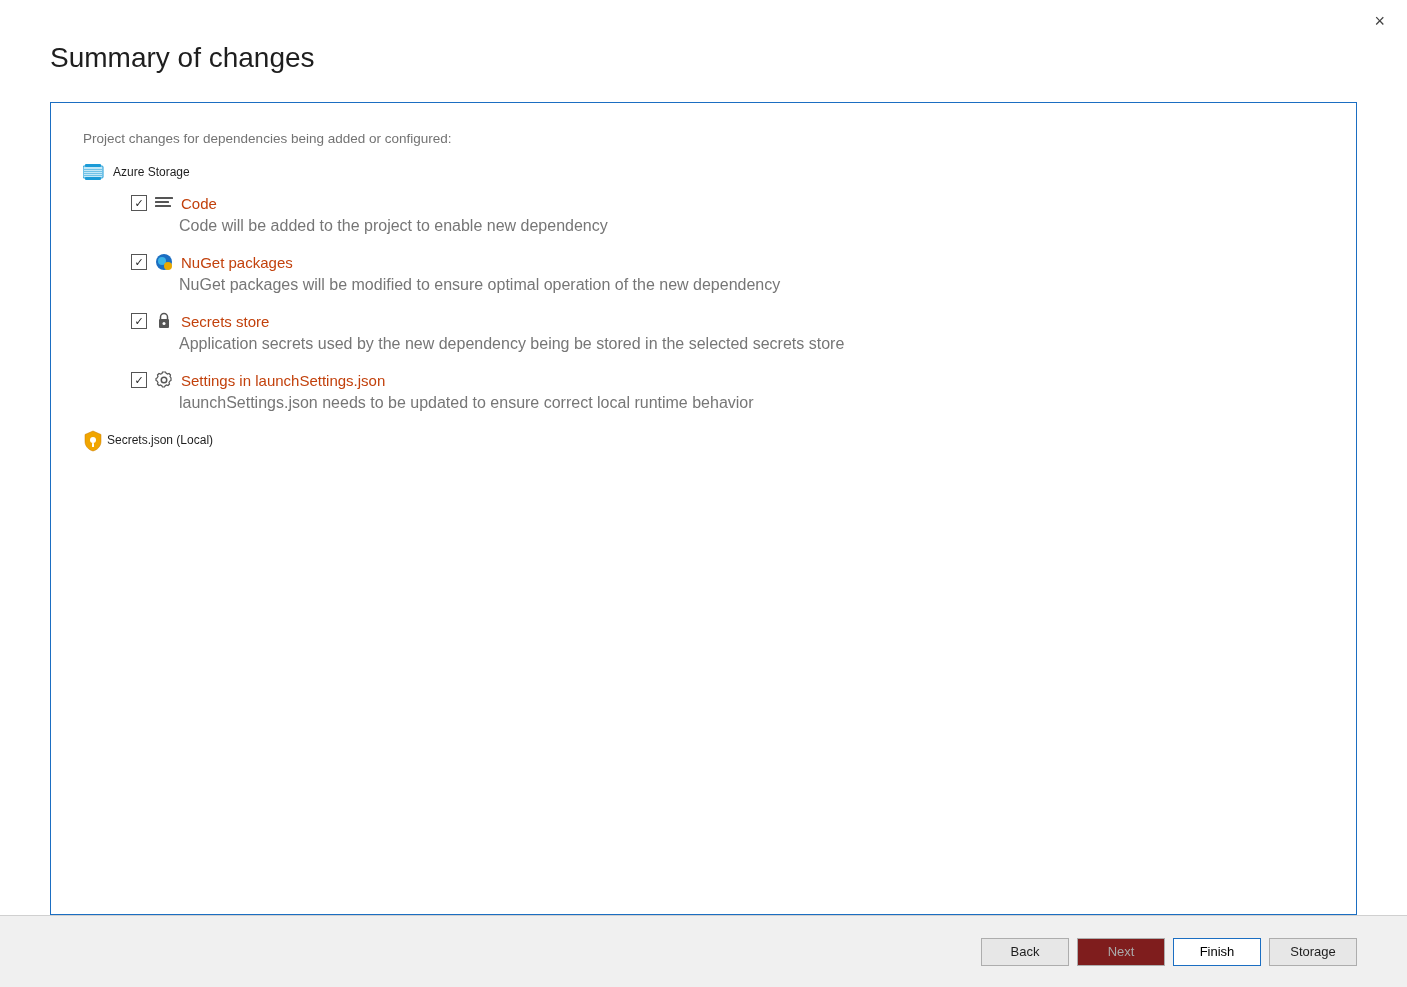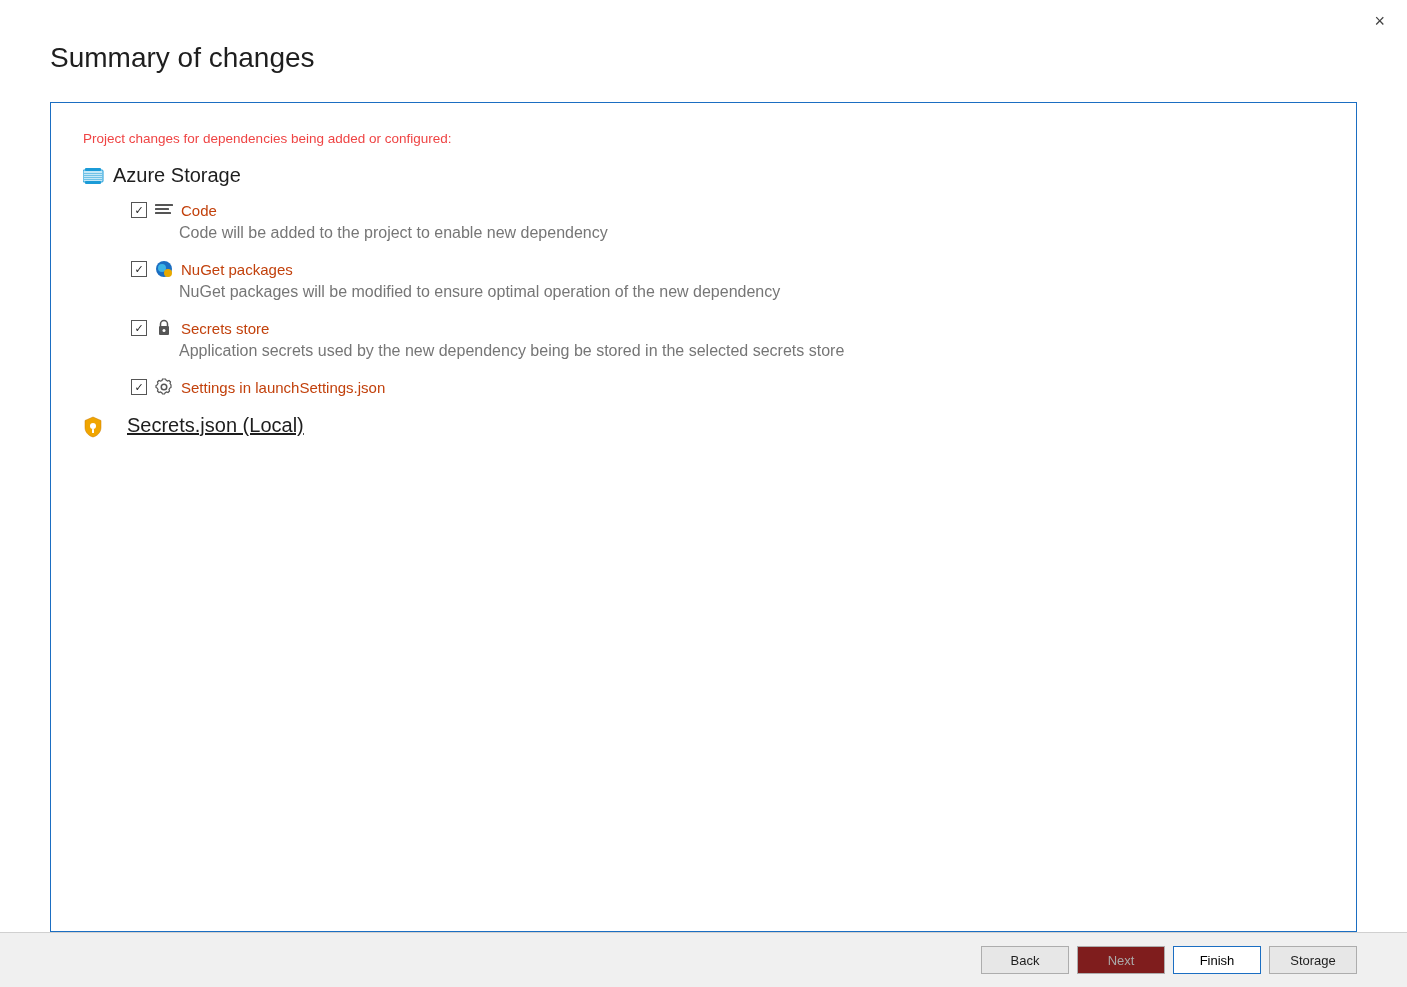--- a/index.html
+++ b/index.html
@@ -47,21 +47,21 @@
 
     .summary-box {
       border: 1.5px solid #1b6ec2;
       padding: 28px 32px;
       flex: 1;
       overflow-y: auto;
     }
 
     .section-description {
       font-size: 13.5px;
-      color: #ef4444;
+      color: #737373;
       margin-bottom: 18px;
     }
 
     .tree-node-parent {
       display: flex;
       align-items: center;
       gap: 8px;
       margin-bottom: 14px;
     }
 
@@ -72,21 +72,21 @@
       align-items: center;
       justify-content: center;
     }
 
     .azure-icon-svg {
       width: 22px;
       height: 16px;
     }
 
     .parent-label {
-      font-size: 20px;
+      font-size: 12px;
       font-weight: 400;
       color: #1e1e1e;
     }
 
     .tree-children {
       margin-left: 48px;
     }
 
     .tree-item {
       margin-bottom: 18px;
@@ -134,39 +134,38 @@
     .item-description {
       margin-left: 48px;
       font-size: 16px;
       color: #767676;
     }
 
     
     .secrets-local-node {
       display: flex;
       align-items: center;
-      gap: 24px;
+      gap: 4px;
       margin-top: 10px;
-      text-decoration: underline;
     }
 
     .key-shield-icon {
       width: 20px;
       height: 20px;
     }
 
     .footer {
       background: #f0f0f0;
       border-top: 1px solid #d0d0d0;
       padding: 16px 50px;
       display: flex;
       justify-content: flex-end;
       align-items: center;
       gap: 8px;
-      height: 55px;
+      height: 72px;
     }
 
     .btn {
       min-width: 88px;
       height: 28px;
       padding: 0 16px;
       font-size: 13px;
       font-family: 'Segoe UI', Arial, sans-serif;
       cursor: pointer;
       border: 1px solid #adadad;
@@ -275,20 +274,21 @@
             <span class="checkbox-check">✓</span>
           </div>
           <div class="item-icon">
             <svg viewBox="0 0 18 18" width="18" height="18" xmlns="http://www.w3.org/2000/svg">
               <path d="M9 5.5a3.5 3.5 0 1 0 0 7 3.5 3.5 0 0 0 0-7zm0 1.5a2 2 0 1 1 0 4 2 2 0 0 1 0-4z" fill="#555"></path>
               <path d="M7.5 1l-.5 1.5L5.5 3 4 2.5 2.5 4l.5 1.5L2 7l-1 .5v2L2 10l1 1.5-.5 1.5 1.5 1.5 1.5-.5 1.5 1 .5 1h2l.5-1 1.5-1 1.5.5 1.5-1.5-.5-1.5 1-1.5 1-.5v-2L16 7l-1-1.5.5-1.5L14 2.5 12.5 3l-1.5-1L10.5 1h-2z" fill="none" stroke="#555" stroke-width="1.2"></path>
             </svg>
           </div>
           <span class="item-label">Settings in launchSettings.json</span>
         </div>
+        <div class="item-description">launchSettings.json needs to be updated to ensure correct local runtime behavior</div>
       </div>
 
     </div>
 
     <div class="secrets-local-node">
       <div class="key-shield-icon">
         <svg viewBox="0 0 20 22" width="20" height="22" xmlns="http://www.w3.org/2000/svg">
           <path d="M10 1L2 4.5v7c0 4.5 3.5 8.5 8 9.5 4.5-1 8-5 8-9.5v-7L10 1z" fill="#f0a500" stroke="#c87800" stroke-width="0.5"></path>
           <circle cx="10" cy="10" r="3" fill="#fff"></circle>
           <rect x="9" y="13" width="2" height="4" rx="0.5" fill="#fff"></rect>

